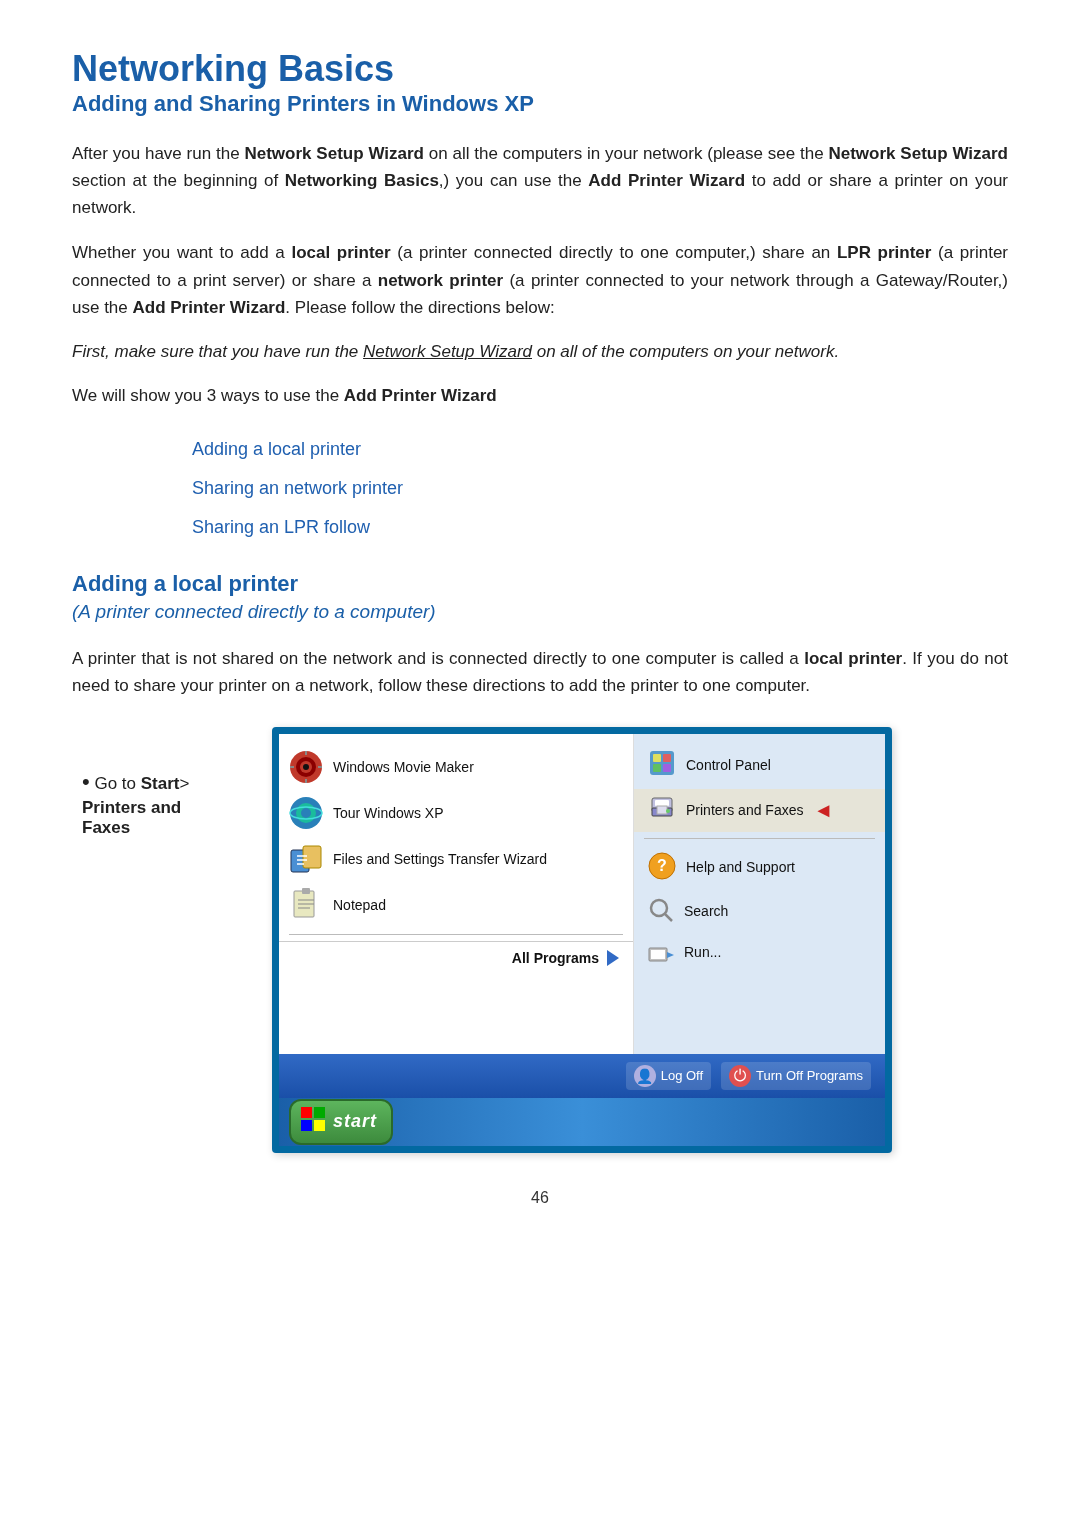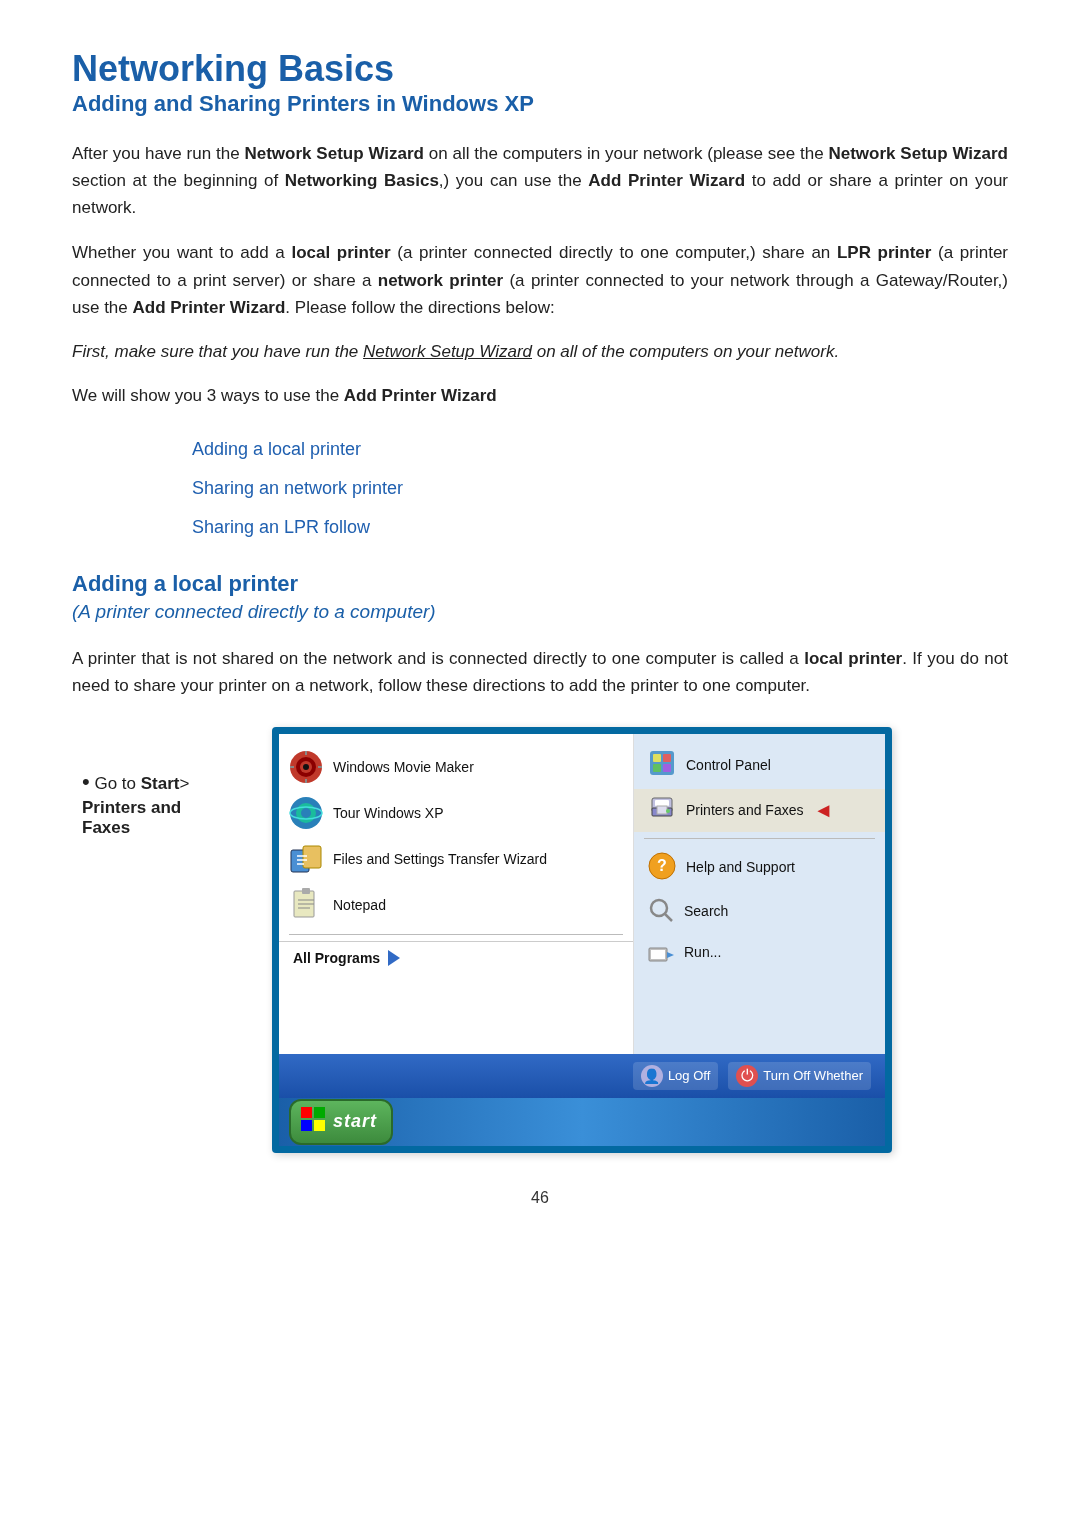--- a/index.html
+++ b/index.html
@@ -160,21 +160,21 @@
       background: #bbb;
       margin: 6px 10px;
     }
 
     .all-programs-bar {
       background: #fff;
       border-top: 1px solid #ccc;
       padding: 8px 14px;
       display: flex;
       align-items: center;
-      justify-content: flex-start;
+      justify-content: flex-end;
       gap: 8px;
     }
 
     .all-programs-text {
       font-size: 14px;
       font-weight: bold;
       color: #111;
     }
 
     .all-programs-arrow {
@@ -431,21 +431,21 @@
       </div>
     </div>
 
     <div class="bottom-bar">
       <div class="bottom-bar-btn">
         <span class="bottom-bar-icon logoff-icon">👤</span>
         <span>Log Off</span>
       </div>
       <div class="bottom-bar-btn">
         <span class="bottom-bar-icon turnoff-icon" style="font-size:16px;">⏻</span>
-        <span>Turn Off Whether</span>
+        <span>Turn Off Programs</span>
       </div>
     </div>
 
     <div class="start-bar">
       <div class="start-btn">
         <span class="start-btn-logo">
           <svg width="28" height="28" viewBox="0 0 28 28">
             <rect x="2" y="2" width="11" height="11" fill="#f00"></rect>
             <rect x="15" y="2" width="11" height="11" fill="#0a0"></rect>
             <rect x="2" y="15" width="11" height="11" fill="#00f"></rect>

